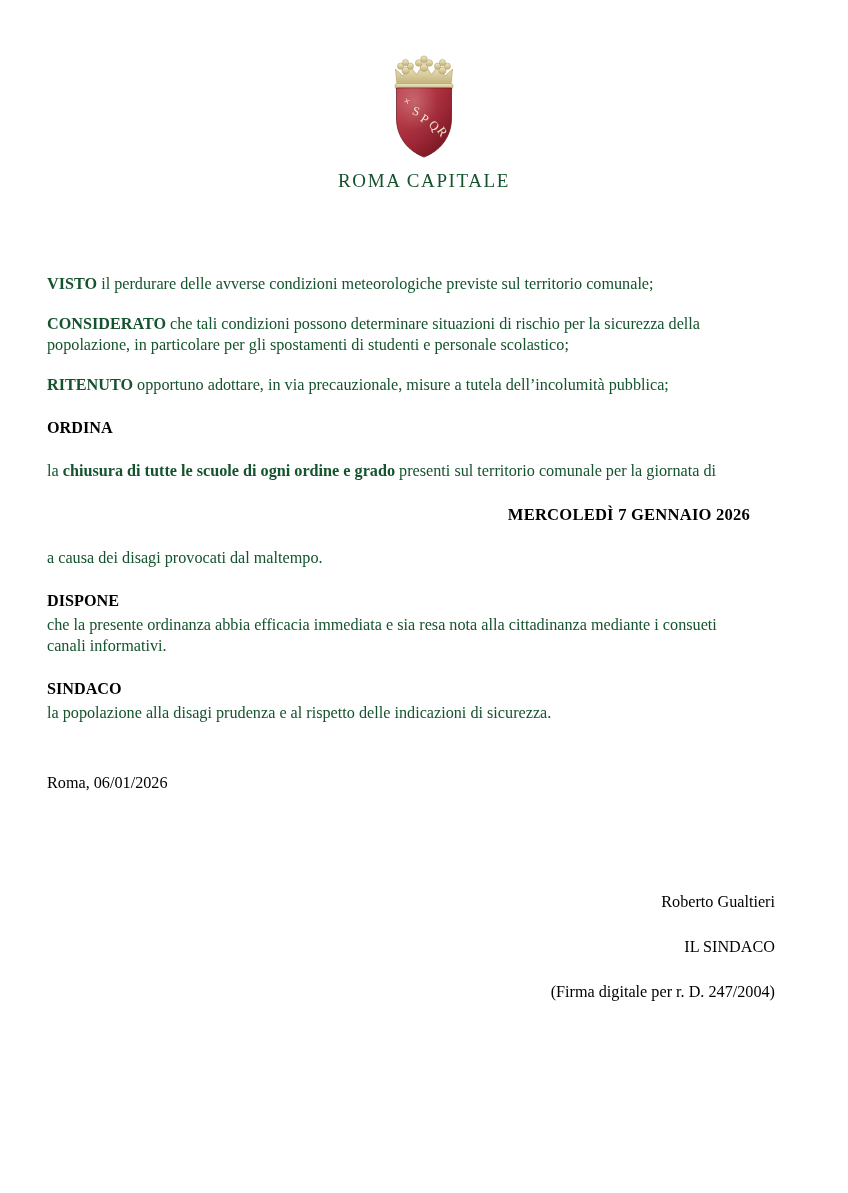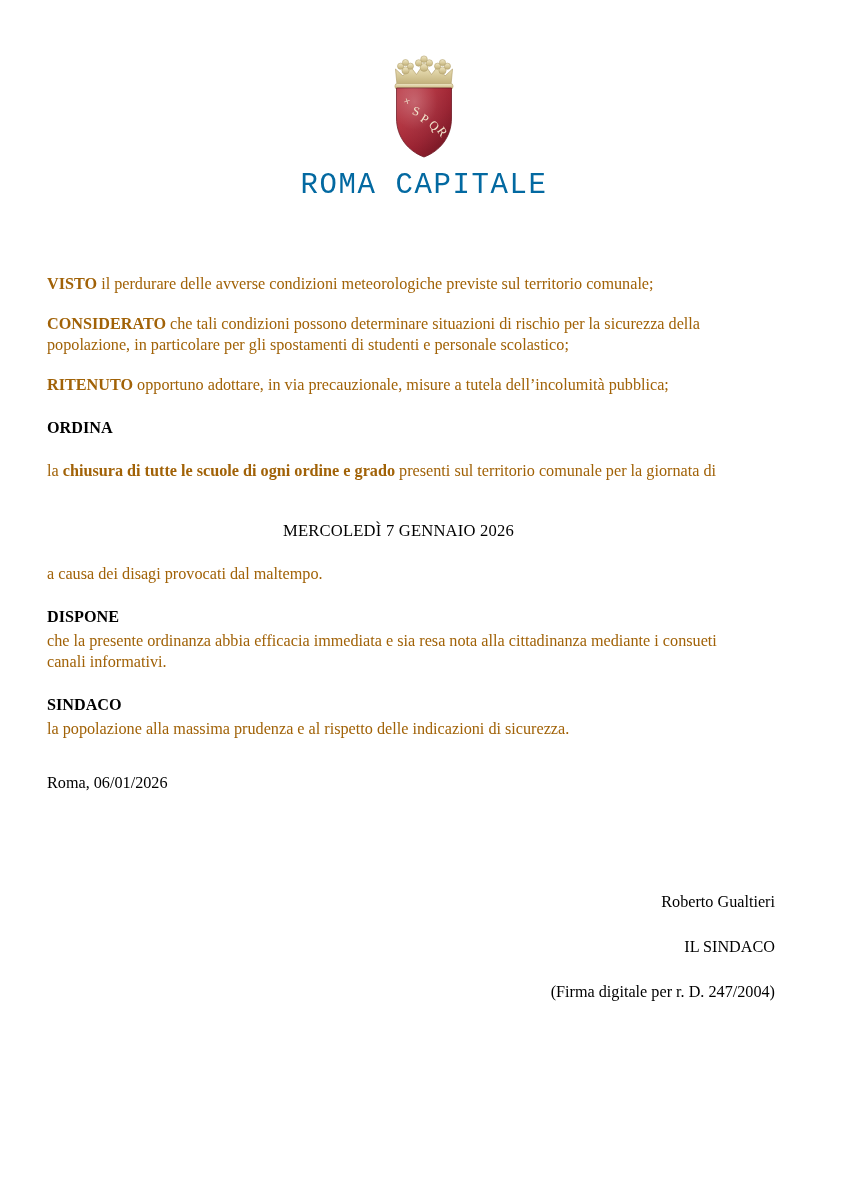--- a/index.html
+++ b/index.html
@@ -35,42 +35,42 @@
     justify-content: flex-start;
   }
   .crest {
     margin-top: 55px;
     width: 110px;
     height: 105px;
     display: block;
   }
   .wordmark {
     margin-top: 11px;
-    font-family: Liberation Mono, monospace;
-    font-size: 29px;
+    font-family: Liberation Serif, serif;
+    font-size: 19px;
     font-weight: 400;
     letter-spacing: 1.6px;
-    color: #0369a1;
+    color: #14532d;
     white-space: nowrap;
     line-height: 1;
   }
 
   
   .body-block {
     position: absolute;
     left: 47px;
     top: 274px;
     width: 703px;
   }
   .para {
     font-size: 16.2px;
     line-height: 1.30;
     margin: 0 0 19px 0;
     text-align: left;
-    color: #a16207;
+    color: #14532d;
   }
   .para.tight {
     margin-bottom: 12px;
   }
   .para.gap-lg {
     margin-bottom: 22px;
   }
   .lead {
     font-weight: bold;
   }
@@ -84,24 +84,24 @@
     margin: 3px 0 3px 0;
   }
   .heading-spaced {
     font-size: 16.2px;
     font-weight: bold;
     line-height: 1.30;
     margin: 0 0 22px 0;
   }
   .date-center {
     font-size: 16.6px;
-    font-weight: normal;
-    text-align: center;
-    line-height: 1.30;
-    margin: 38px 0 22px 0;
+    font-weight: bold;
+    text-align: right;
+    line-height: 1.30;
+    margin: 22px 0 22px 0;
     letter-spacing: 0.2px;
   }
 
   
   .place-date {
     position: absolute;
     left: 47px;
     top: 773px;
     font-size: 16.2px;
     line-height: 1.3;
@@ -203,21 +203,21 @@
     <p class="para tight"><span>la </span><span class="strong-inline">chiusura di tutte le scuole di ogni ordine e grado</span><span> presenti sul territorio comunale per la giornata di</span></p>
 
     <p class="date-center">MERCOLEDÌ 7 GENNAIO 2026</p>
 
     <p class="para gap-lg">a causa dei disagi provocati dal maltempo.</p>
 
     <p class="heading-only">DISPONE</p>
     <p class="para gap-lg">che la presente ordinanza abbia efficacia immediata e sia resa nota alla cittadinanza mediante i consueti canali informativi.</p>
 
     <p class="heading-only">SINDACO</p>
-    <p class="para">la popolazione alla massima prudenza e al rispetto delle indicazioni di sicurezza.</p>
+    <p class="para">la popolazione alla disagi prudenza e al rispetto delle indicazioni di sicurezza.</p>
   </div>
 
   <div class="place-date">Roma, 06/01/2026</div>
 
   <div class="signature">
     <div class="sig-line">Roberto Gualtieri</div>
     <div class="sig-line">IL SINDACO</div>
     <div class="sig-line">(Firma digitale per r. D. 247/2004)</div>
   </div>
 

